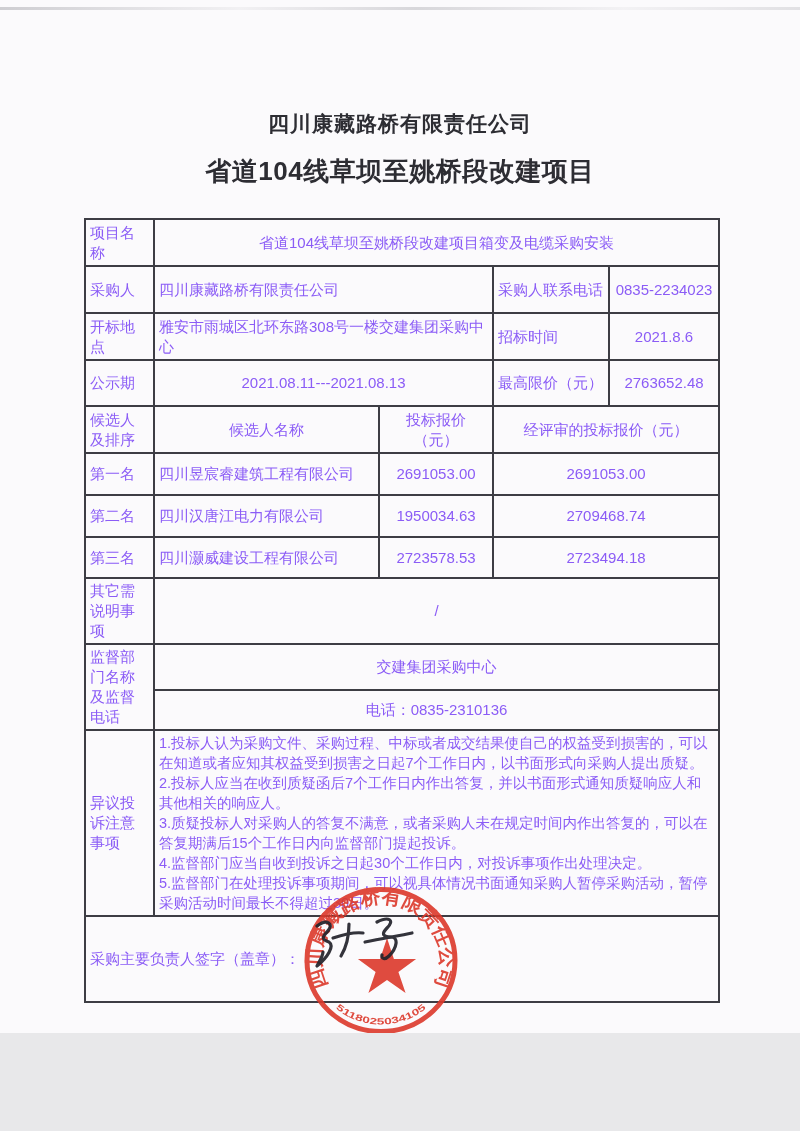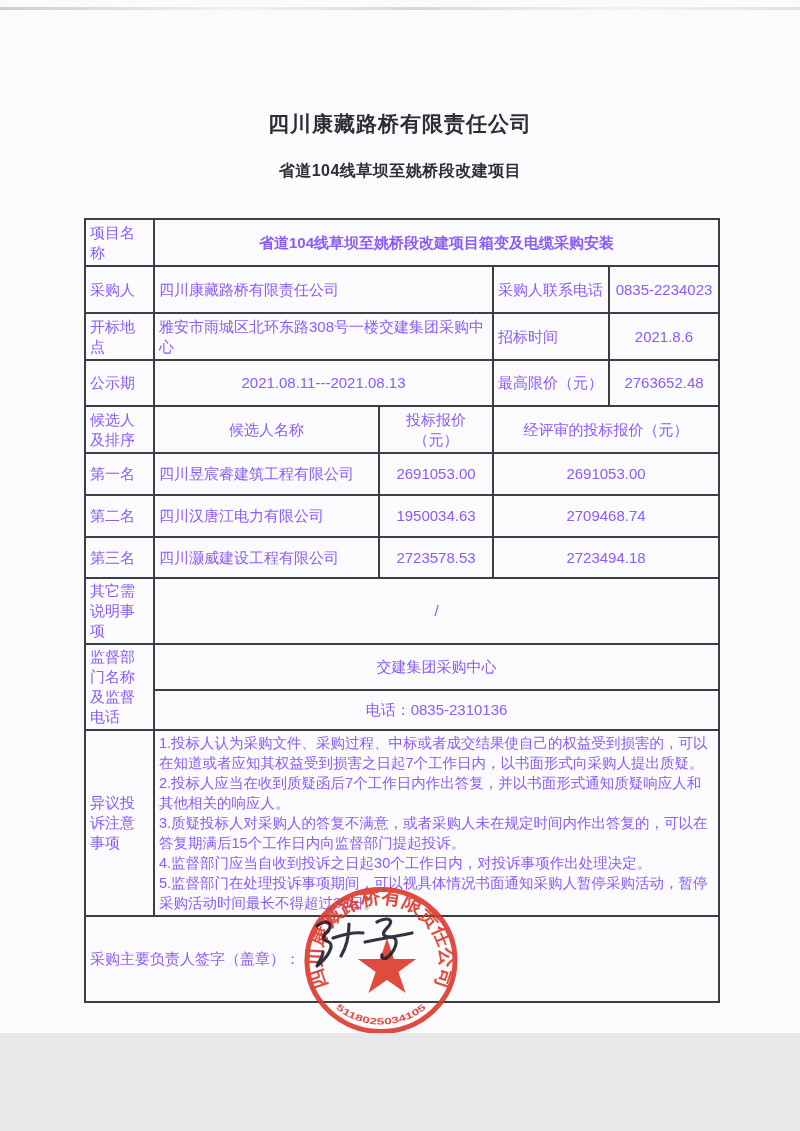--- a/index.html
+++ b/index.html
@@ -19,42 +19,42 @@
       rgba(90,90,100,.22) 52%, rgba(90,90,100,.05) 78%,
       rgba(90,90,100,.16));
   }
   .company-title{
     position:absolute;top:110px;left:0;width:100%;
     text-align:center;font-size:21px;font-weight:bold;letter-spacing:1px;
     color:#2d2d33;
   }
   .doc-title{
     position:absolute;top:159px;left:0;width:100%;
-    text-align:center;font-size:16px;font-weight:bold;line-height:24px;
+    text-align:center;font-size:26px;font-weight:bold;line-height:24px;
     letter-spacing:.5px;color:#2d2d33;
   }
   table.result-table{
     position:absolute;left:84px;top:218px;width:634px;
     border-collapse:collapse;table-layout:fixed;
     font-size:15px;color:#8b5cf6;
   }
   table.result-table td{
     border:2px solid #3d3d44;
     vertical-align:middle;
     padding:2px 4px;
     line-height:20px;
     overflow:hidden;
     word-break:break-all;
   }
   td.lbl{text-align:left;padding-left:3px;padding-right:0;}
   td.lbl-c{text-align:left;padding-left:1px;padding-right:1px;}
   td.c{text-align:center;}
   td.l{text-align:left;padding-left:5px;}
   td.tight{padding-left:3px;padding-right:1px;}
-  td.bold{font-weight:bold;}
+  td.bold{font-weight:normal;}
   td.objection{
     text-align:left;padding:3px 8px 2px 8px;
     font-size:14.5px;line-height:19.8px;vertical-align:middle;
   }
   td.sig-cell{text-align:left;padding-left:6px;}
   .seal{
     position:absolute;left:293px;top:876px;width:176px;height:168px;
     pointer-events:none;
   }
 </style>

